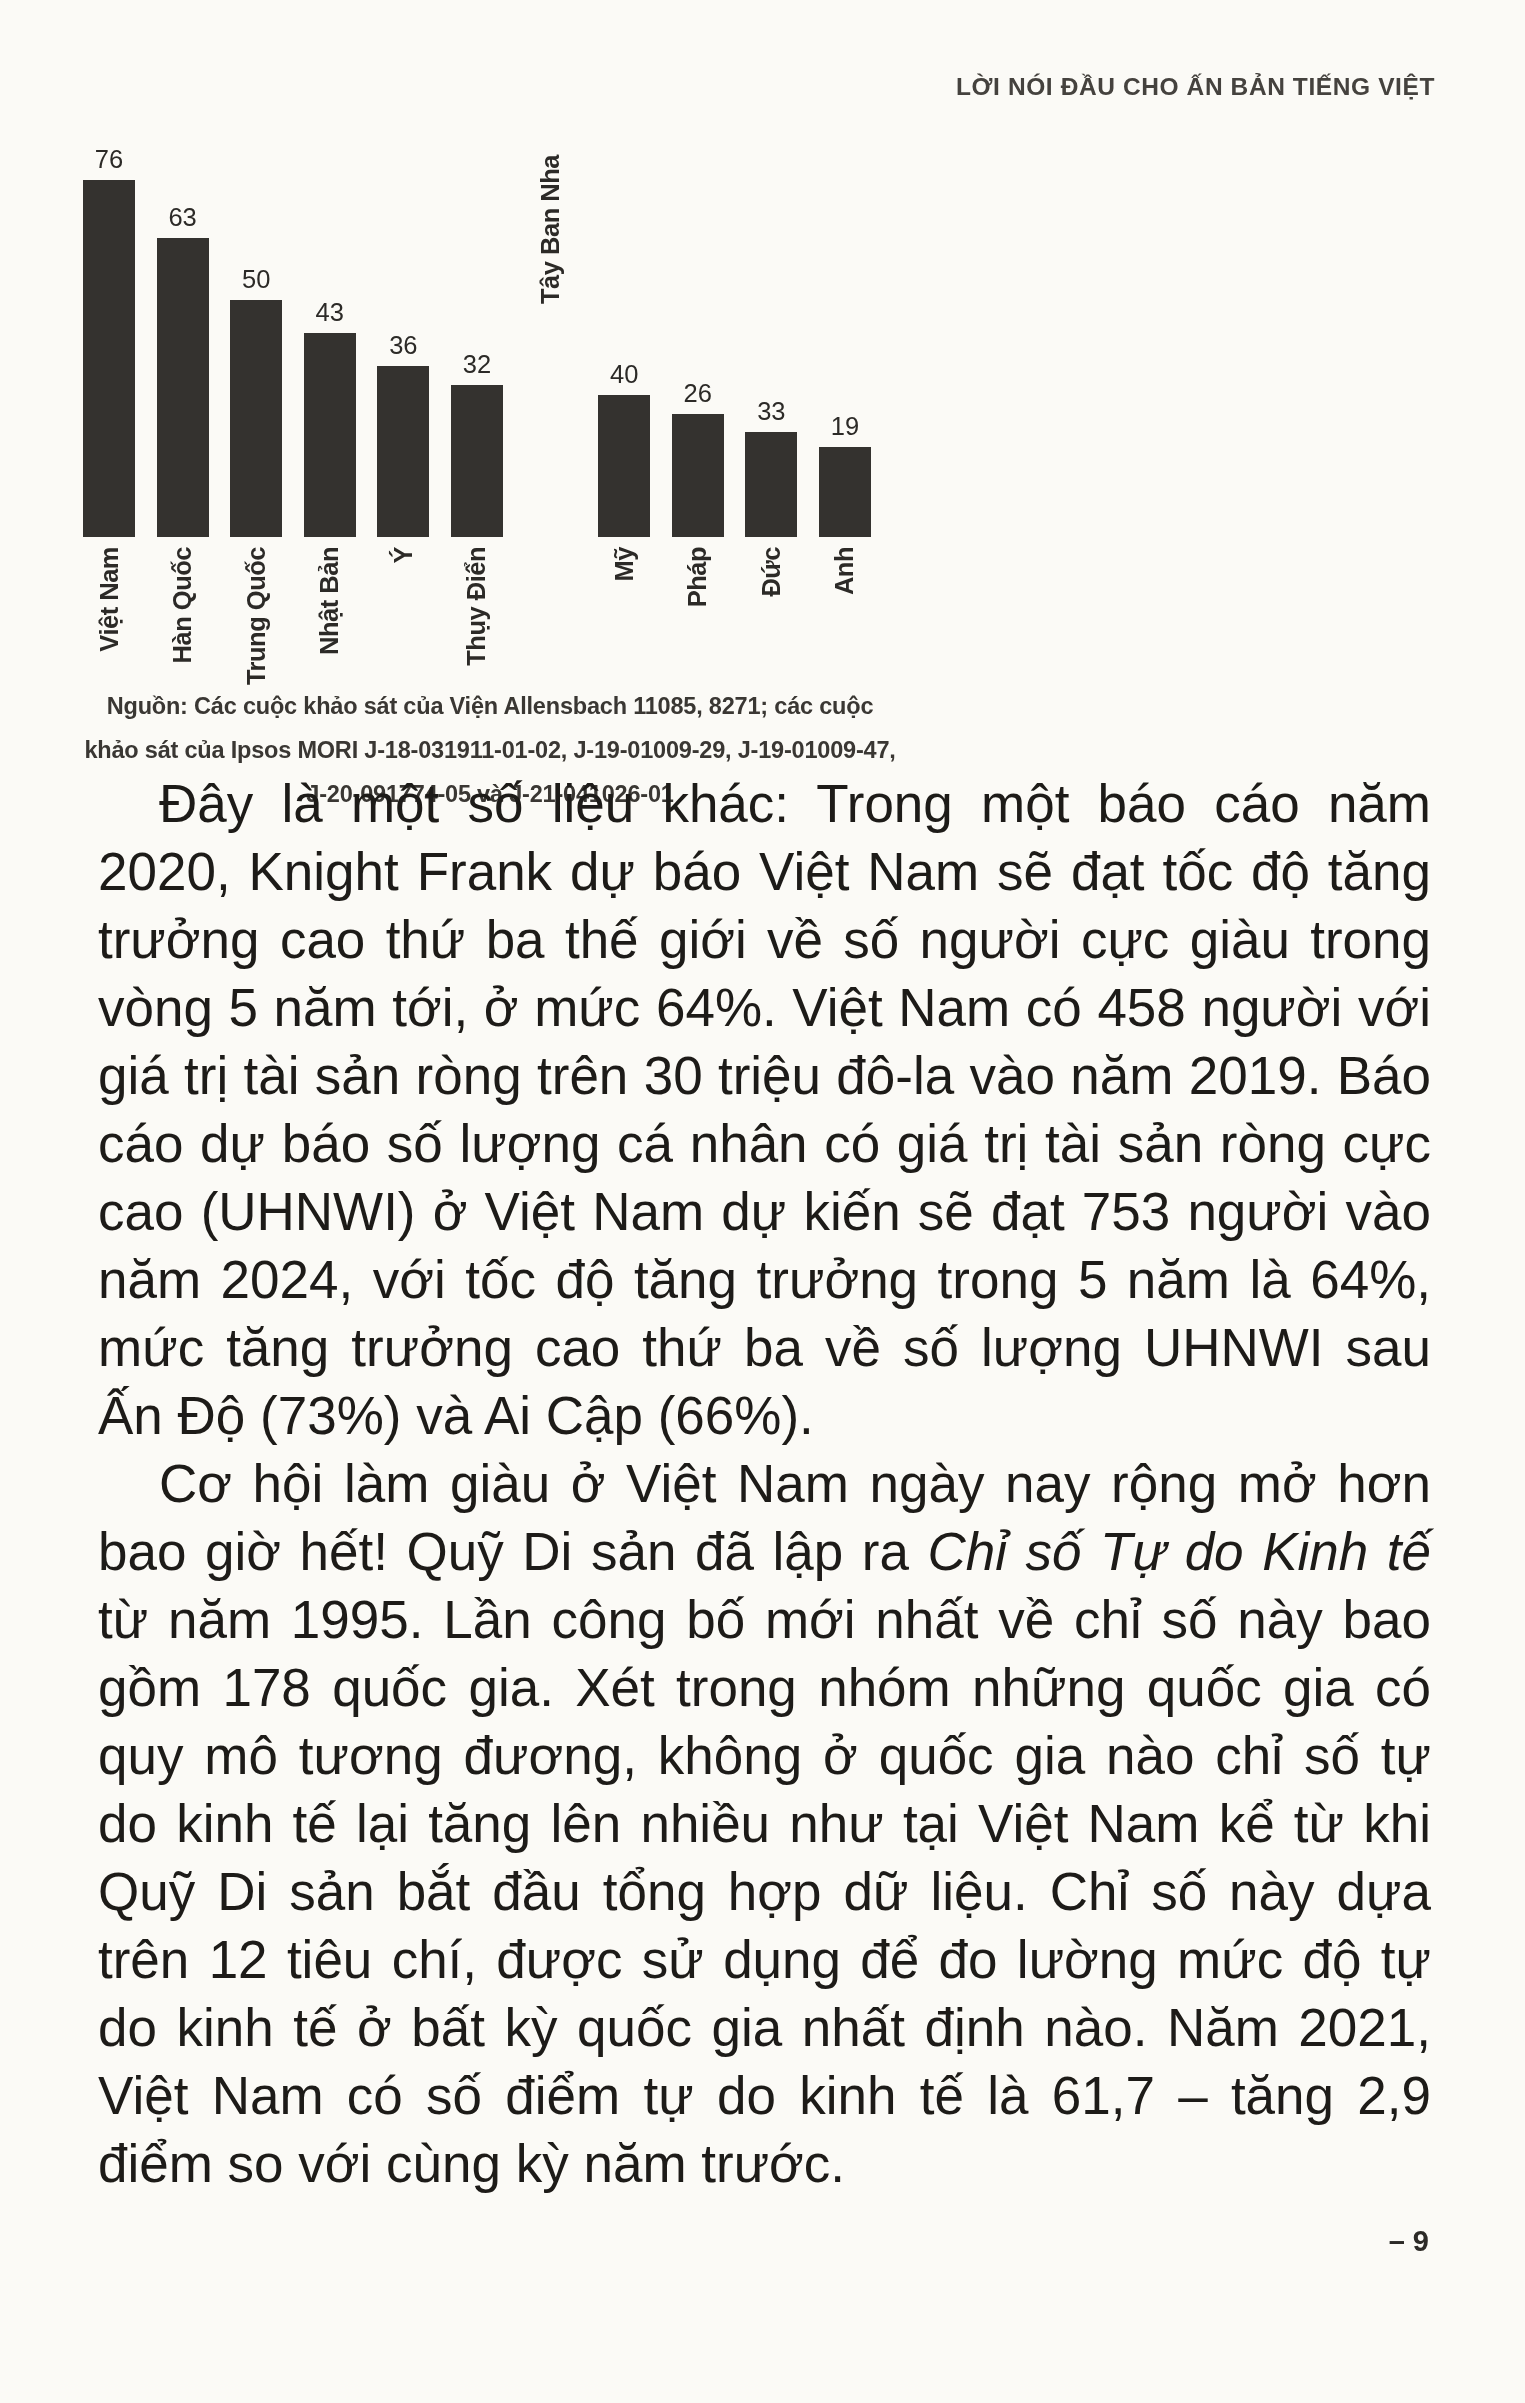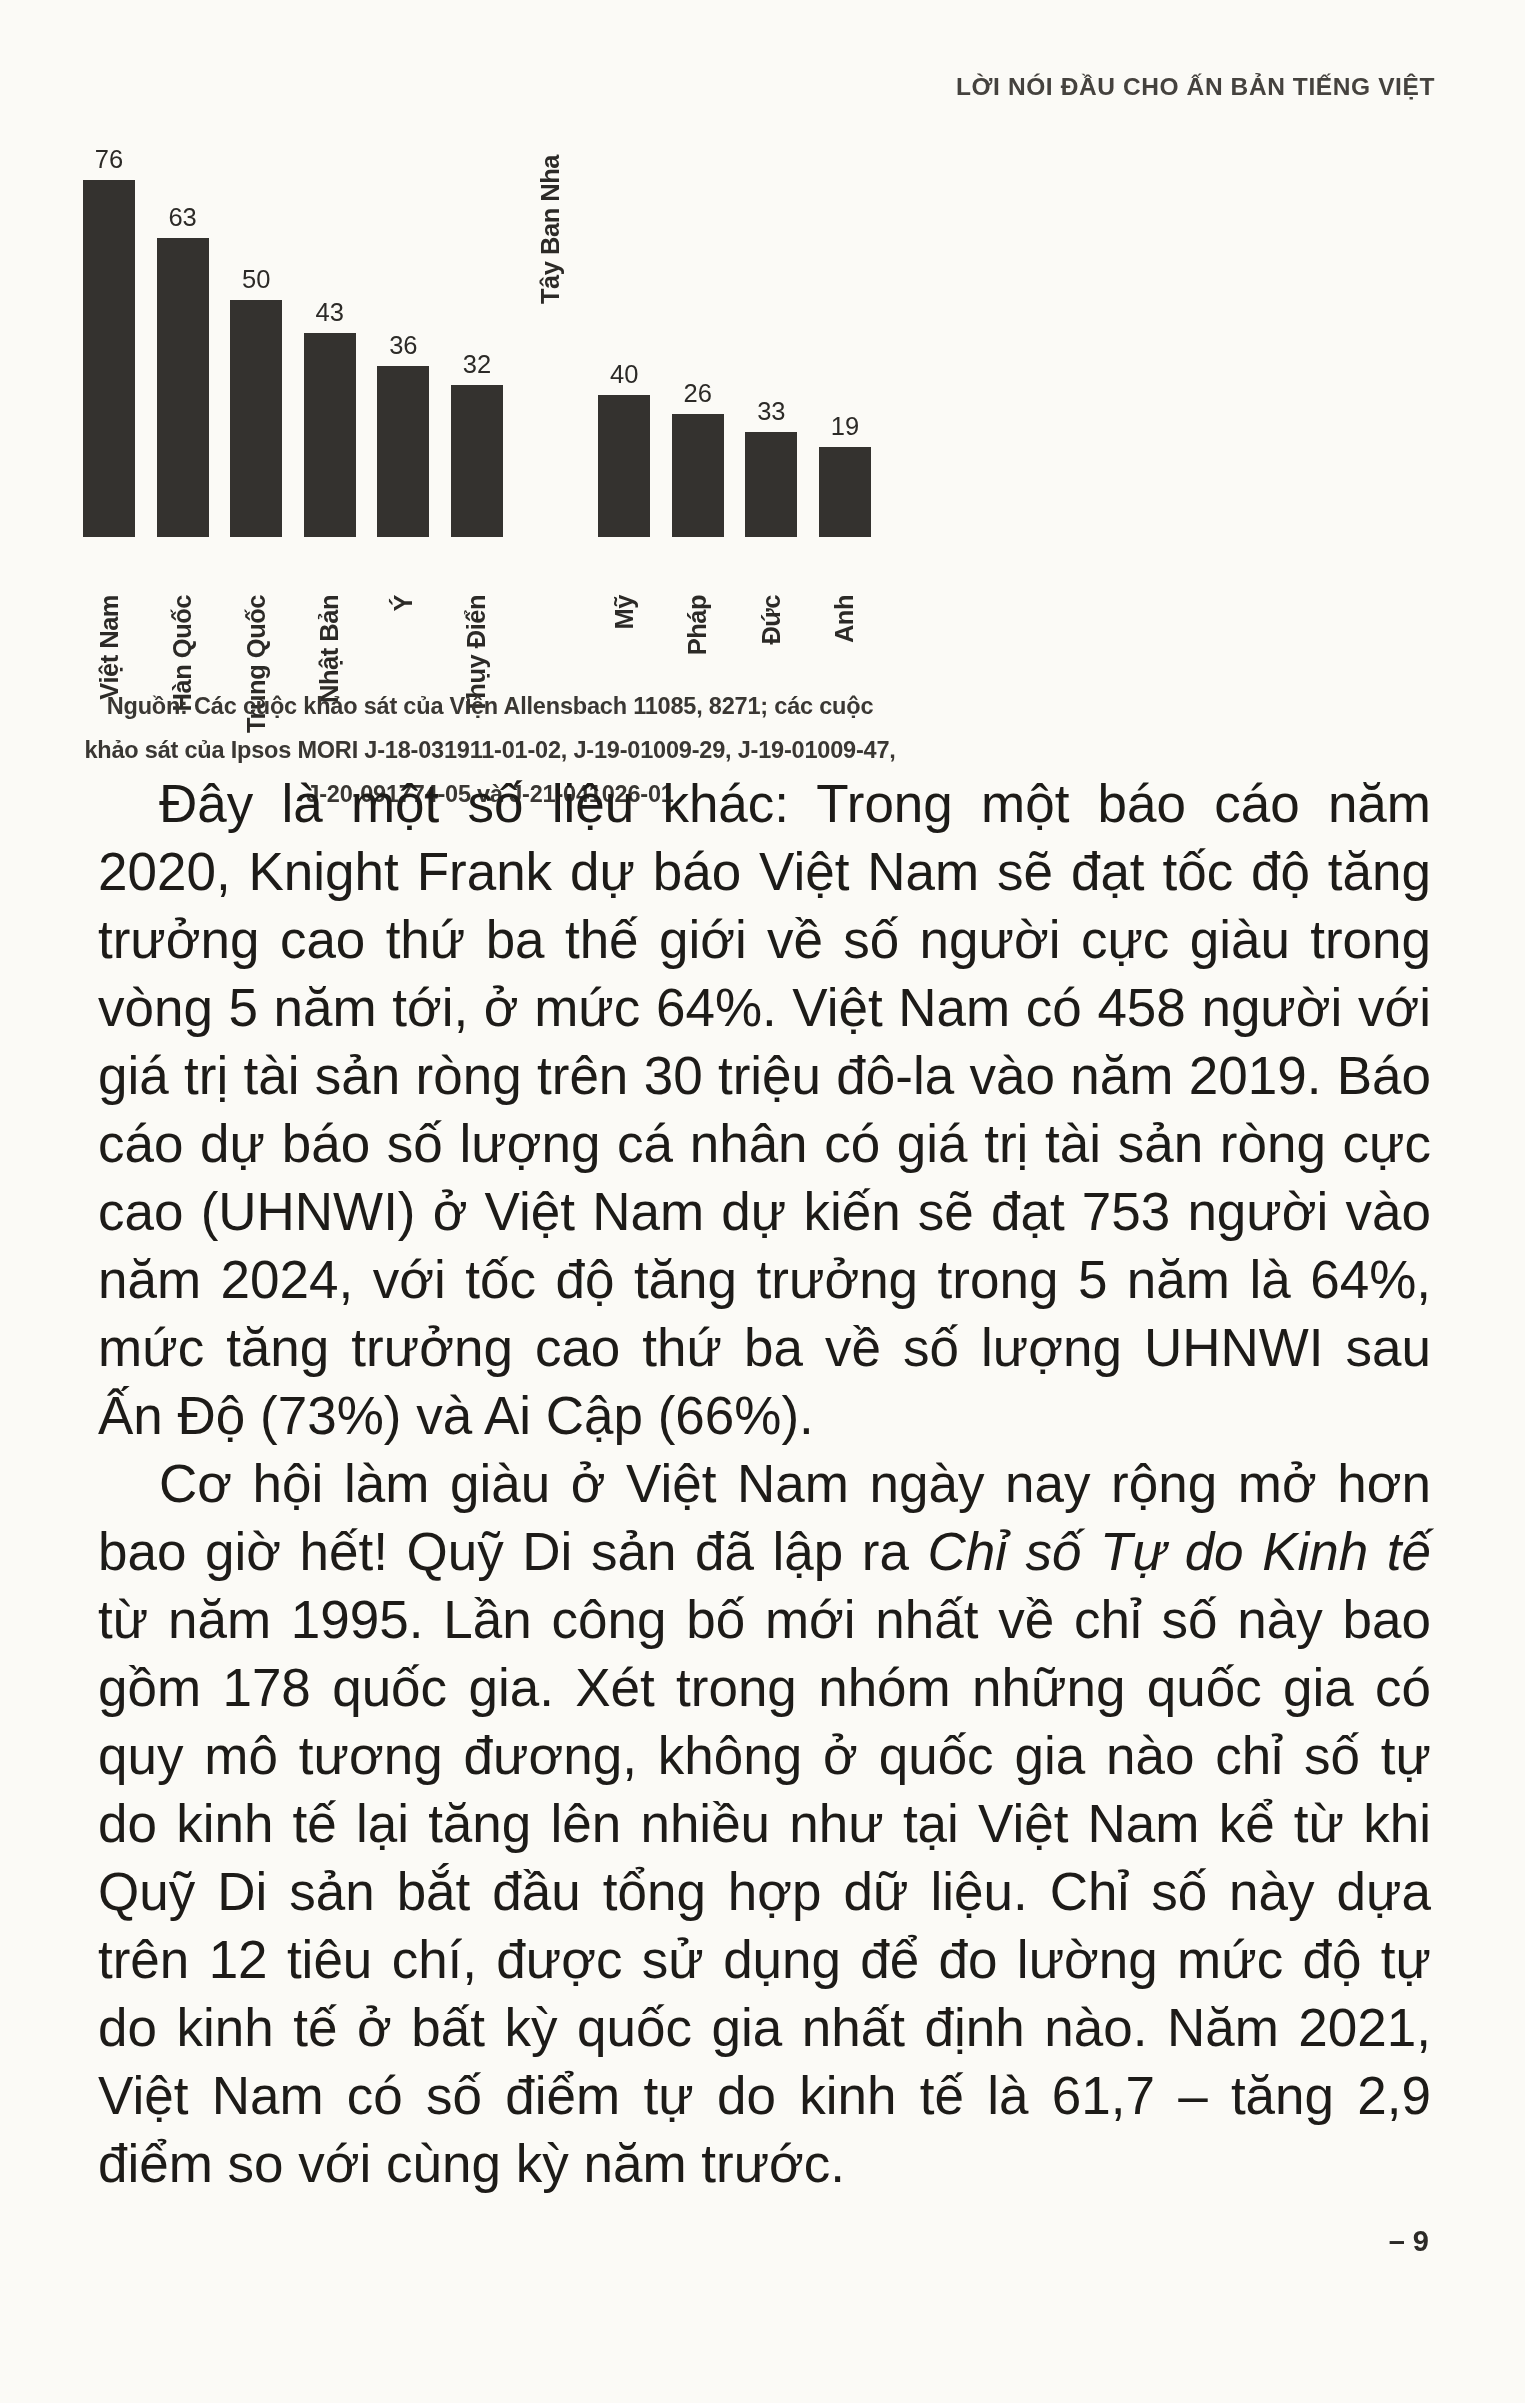--- a/index.html
+++ b/index.html
@@ -17,21 +17,21 @@
     font-family:"Liberation Sans", sans-serif;
     font-weight:700; font-size:24.5px; letter-spacing:0.6px;
     color:#45423e;
   }
   .chart {
     position:absolute; top:145px; left:83px;
     display:flex;
   }
   .bar-col {
     width:52px; margin-right:21.6px;
-    display:flex; flex-direction:column;gap:48px;
+    display:flex; flex-direction:column;
   }
   .bar-col:last-child { margin-right:0; }
   .bar-area {
     height:392px;
     display:flex; flex-direction:column;
     justify-content:flex-end; align-items:center;
   }
   .bar-value {
     font-family:"Liberation Sans", sans-serif;
     font-size:25.5px; color:#2c2a27;

